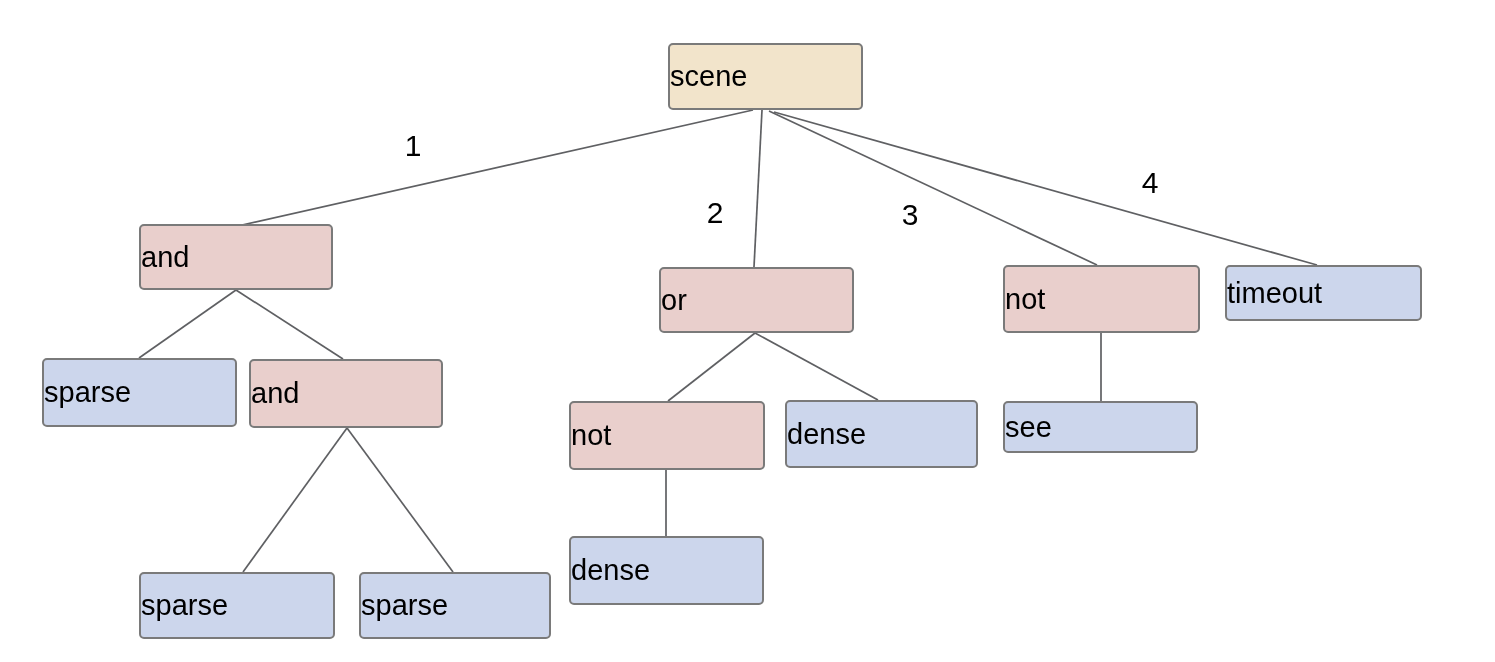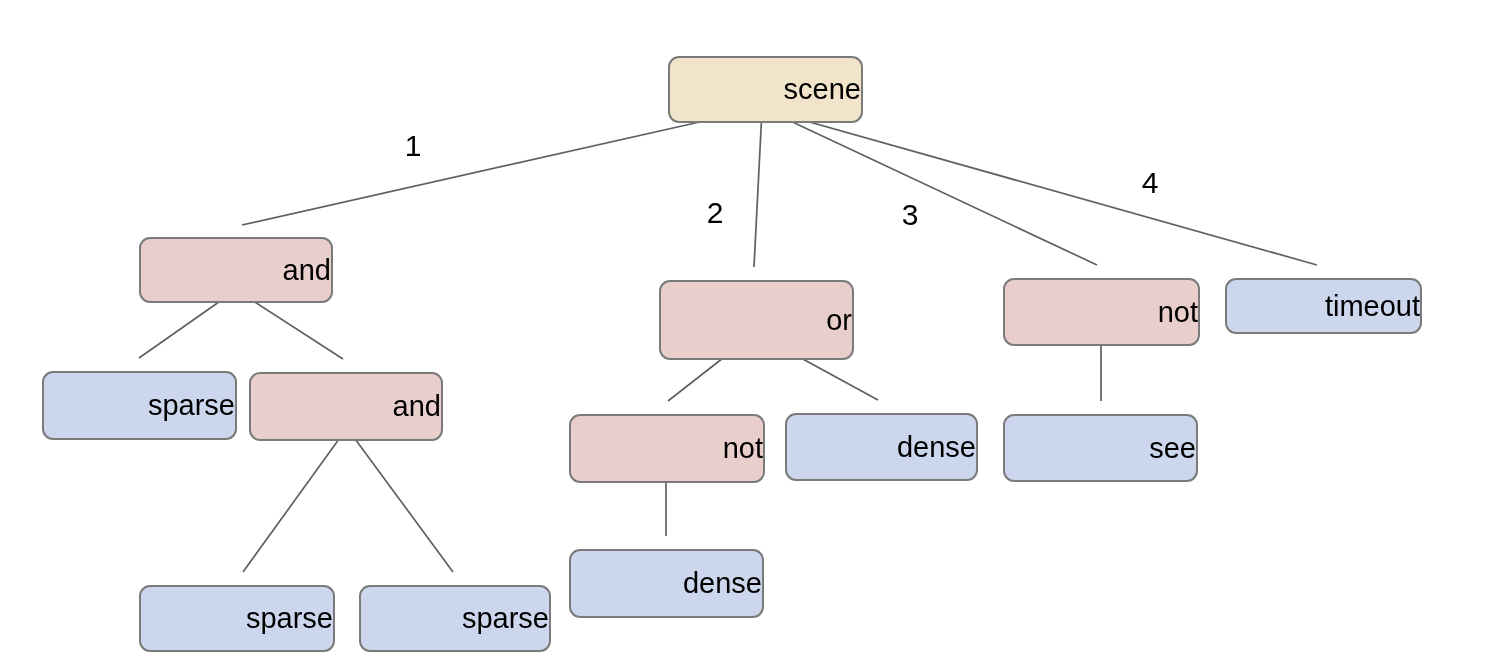--- a/index.html
+++ b/index.html
@@ -24,28 +24,27 @@
   }
   .edge {
     stroke: var(--edge-line, #5f6063);
     stroke-width: 1.7;
     fill: none;
   }
   .node {
     position: absolute;
     box-sizing: border-box;
     border: 2px solid var(--node-border, #7a7a7a);
-    border-radius: 11px;
+    border-radius: 5px;
     display: flex;
     align-items: center;
-    justify-content: flex-end;
+    justify-content: flex-start;
     font-size: 29px;
     color: var(--text, #000000);
     line-height: 1;
-    margin-top: 13px;
   }
   .node-root     { background: var(--root-fill, #f2e4cb); }
   .node-operator { background: var(--operator-fill, #e9cfcc); }
   .node-leaf     { background: var(--leaf-fill, #ccd6ec); }
   .edge-label {
     position: absolute;
     transform: translate(-50%, -50%);
     font-size: 30px;
     color: var(--text, #000000);
     line-height: 1;
@@ -77,21 +76,21 @@
   <span class="edge-label" style="left:1150px; top:183px;">4</span>
 
   <div class="node node-root" style="left:668px; top:43px; width:195px; height:67px;">
     <span>scene</span>
   </div>
 
   <div class="node node-operator" style="left:139px; top:224px; width:194px; height:66px;">
     <span>and</span>
   </div>
 
-  <div class="node node-operator" style="left:659px; top:267px; width:195px; height:80px;">
+  <div class="node node-operator" style="left:659px; top:267px; width:195px; height:66px;">
     <span>or</span>
   </div>
 
   <div class="node node-operator" style="left:1003px; top:265px; width:197px; height:68px;">
     <span>not</span>
   </div>
 
   <div class="node node-leaf" style="left:1225px; top:265px; width:197px; height:56px;">
     <span>timeout</span>
   </div>
@@ -105,21 +104,21 @@
   </div>
 
   <div class="node node-operator" style="left:569px; top:401px; width:196px; height:69px;">
     <span>not</span>
   </div>
 
   <div class="node node-leaf" style="left:785px; top:400px; width:193px; height:68px;">
     <span>dense</span>
   </div>
 
-  <div class="node node-leaf" style="left:1003px; top:401px; width:195px; height:68px;">
+  <div class="node node-leaf" style="left:1003px; top:401px; width:195px; height:52px;">
     <span>see</span>
   </div>
 
   <div class="node node-leaf" style="left:569px; top:536px; width:195px; height:69px;">
     <span>dense</span>
   </div>
 
   <div class="node node-leaf" style="left:139px; top:572px; width:196px; height:67px;">
     <span>sparse</span>
   </div>

